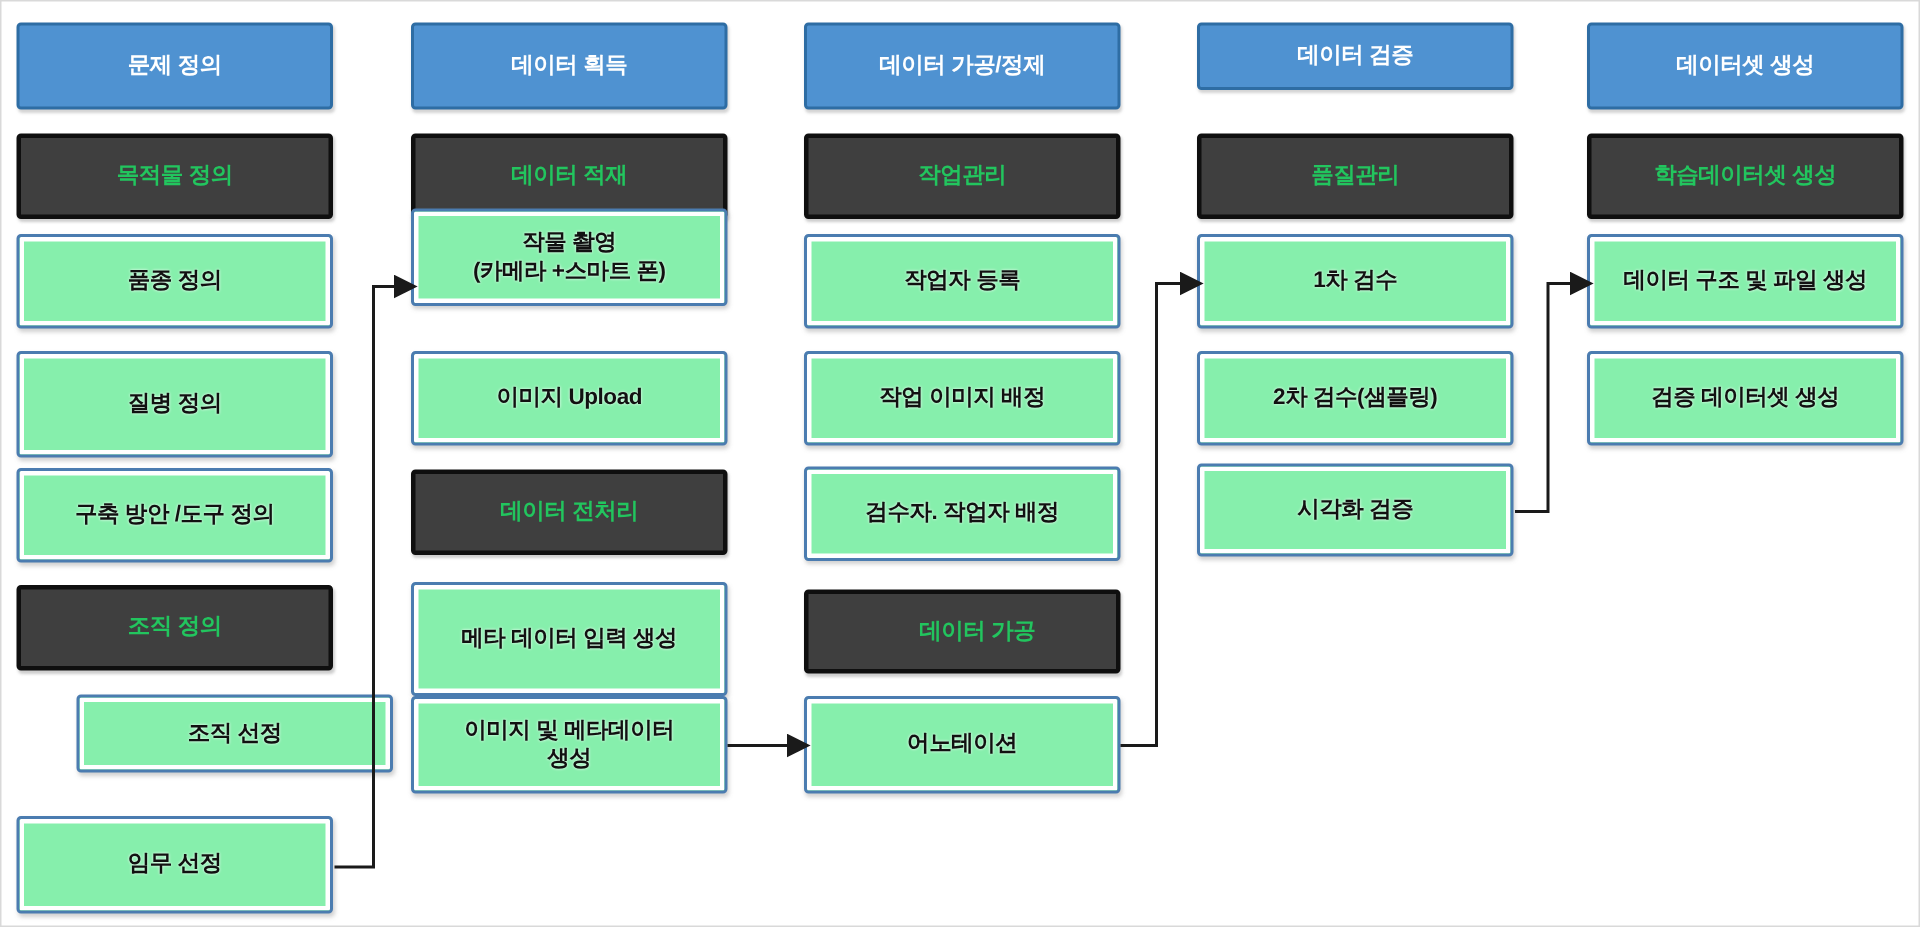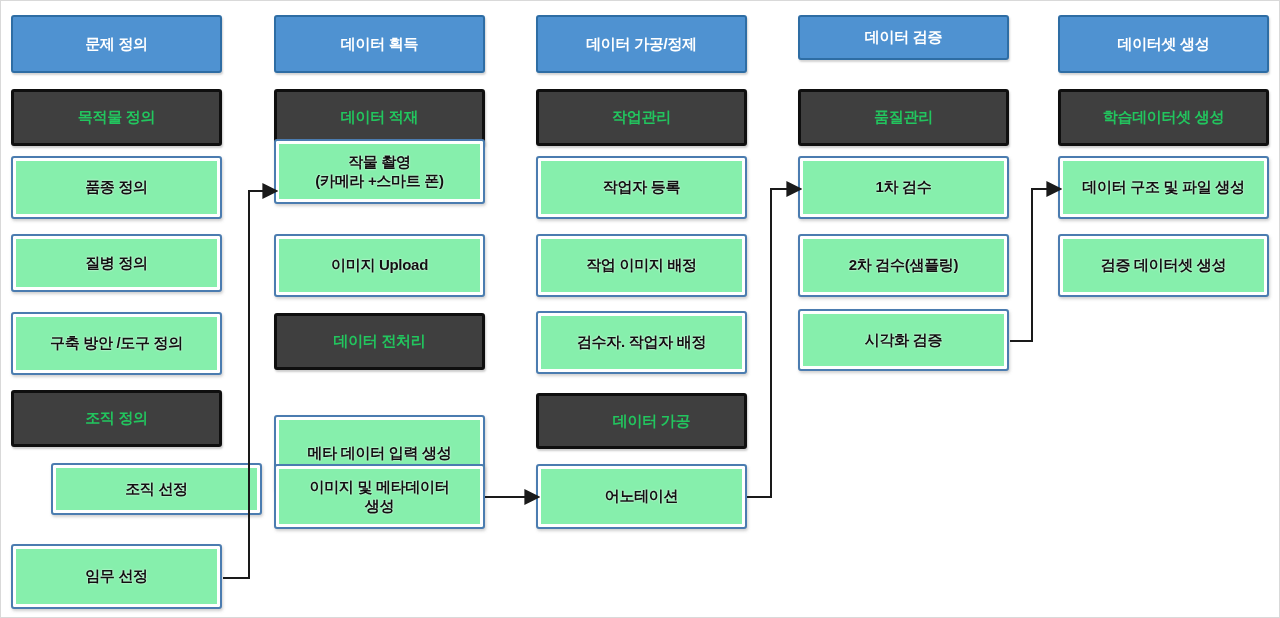--- a/index.html
+++ b/index.html
@@ -46,35 +46,35 @@
 </style>
 </head>
 <body>
 
 <div id="canvas">
 
   <div class="column" style="left:10px;">
     <div class="box header" style="top:14px;height:58px;">문제 정의</div>
     <div class="box dark" style="top:88px;height:57px;">목적물 정의</div>
     <div class="box light" style="top:155px;height:63px;">품종 정의</div>
-    <div class="box light" style="top:233px;height:58px;">질병 정의</div>
+    <div class="box light" style="top:233px;height:71px;">질병 정의</div>
     <div class="box light" style="top:311px;height:63px;">구축 방안 /도구 정의</div>
     <div class="box dark" style="top:389px;height:57px;">조직 정의</div>
     <div class="box light" style="top:462px;height:52px;margin-left:40px;">조직 선정</div>
     <div class="box light" style="top:543px;height:65px;">임무 선정</div>
   </div>
 
   <div class="column" style="left:273px;">
     <div class="box header" style="top:14px;height:58px;">데이터 획득</div>
     <div class="box dark" style="top:88px;height:57px;">데이터 적재</div>
     <div class="box light" style="top:138px;height:65px;">작물 촬영
 (카메라 +스마트 폰)</div>
     <div class="box light" style="top:233px;height:63px;">이미지 Upload</div>
     <div class="box dark" style="top:312px;height:57px;">데이터 전처리</div>
-    <div class="box light" style="top:387px;height:76px;margin-top:27px;">메타 데이터 입력 생성</div>
+    <div class="box light" style="top:387px;height:76px;">메타 데이터 입력 생성</div>
     <div class="box light" style="top:463px;height:65px;">이미지 및 메타데이터
 생성</div>
   </div>
 
   <div class="column" style="left:535px;">
     <div class="box header" style="top:14px;height:58px;">데이터 가공/정제</div>
     <div class="box dark" style="top:88px;height:57px;">작업관리</div>
     <div class="box light" style="top:155px;height:63px;">작업자 등록</div>
     <div class="box light" style="top:233px;height:63px;">작업 이미지 배정</div>
     <div class="box light" style="top:310px;height:63px;">검수자. 작업자 배정</div>

